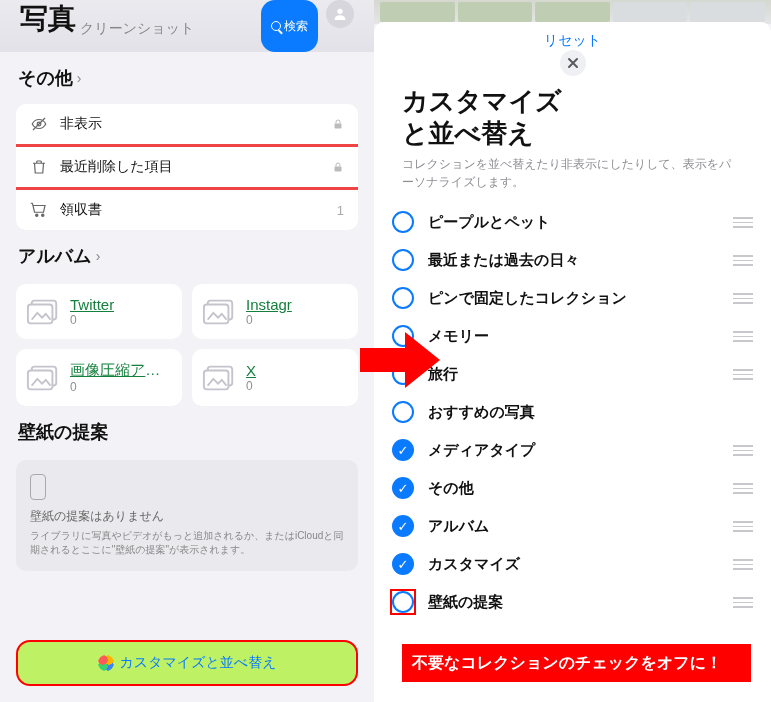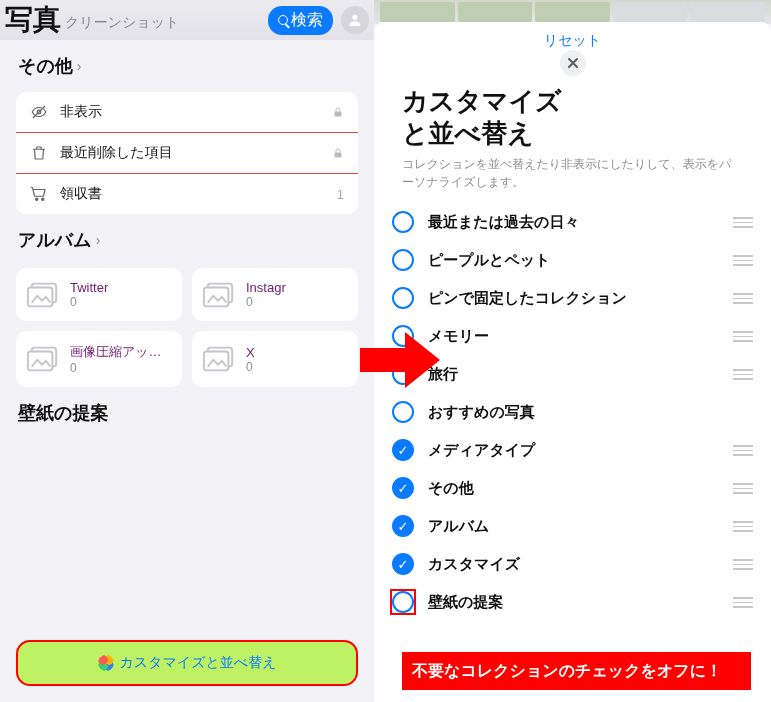--- a/index.html
+++ b/index.html
@@ -16,44 +16,43 @@
   height: 702px;
   position: relative;
   overflow: hidden;
 }
 .phone-left { width: 374px; }
 .phone-right { width: 397px; }
 
 
 .left-header {
   background: linear-gradient(#eaeaef, #e2e2e8);
-  height: 40px;
-  display: flex;
-  align-items: center;
-  padding: 0 5px;
+  height: 52px;
+  display: flex;
+  padding: 0 20px;
   position: relative;
 }
 .left-title {
   font-size: 28px;
   font-weight: 700;
   color: #111;
 }
 .left-subtitle {
   font-size: 14px;
   color: #888;
   margin-left: 4px;
   align-self: center;
   margin-top: 6px;
 }
 .search-btn {
   margin-left: auto;
   background: #0a7aff;
   color: #fff;
   border-radius: 14px;
-  font-size: 16px;
+  font-size: 12px;
   padding: 4px 10px;
   display: flex;
   align-items: center;
   gap: 3px;
 }
 .avatar {
   width: 28px;
   height: 28px;
   background: #d6d6dc;
   border-radius: 50%;
@@ -78,21 +77,21 @@
 .list {
   background: #fff;
   border-radius: 10px;
   margin: 8px 16px 0;
   overflow: hidden;
 }
 .list-row {
   display: flex;
   align-items: center;
   padding: 11px 14px;
-  border-bottom: 1px solid #ef4444;
+  border-bottom: 3px solid #ef4444;
   font-size: 14px;
 }
 .list-row:last-child { border-bottom: none; }
 .li-icon { width: 22px; color: #666; display:flex; }
 .li-label { flex: 1; margin-left: 8px; color: #111; }
 .li-trail { color: #aaa; font-size: 13px; display:flex; align-items:center; }
 
 .album-cards {
   display: flex;
   gap: 10px;
@@ -108,21 +107,21 @@
   gap: 10px;
   min-width: 0;
 }
 .album-icon {
   width: 34px;
   height: 28px;
   color: #c4c4cc;
   flex-shrink: 0;
 }
 .album-meta { min-width: 0; overflow: hidden; }
-.album-name { font-size: 13px; color: #701a75; white-space: nowrap; overflow: hidden; text-overflow: ellipsis; }
+.album-name { font-size: 15px; color: #15803d; white-space: nowrap; overflow: hidden; text-overflow: ellipsis; text-decoration: underline; }
 .album-count { font-size: 12px; color: #8e8e93; }
 
 .wallpaper-box {
   margin: 10px 16px;
   background: #e9e9ee;
   border-radius: 10px;
   padding: 14px;
 }
 .wp-phone {
   width: 16px;
@@ -269,21 +268,21 @@
 .red-box {
   position: absolute;
   border: 2px solid #ff0000;
   left: -2px;
   top: 6px;
   width: 26px;
   height: 26px;
 }
 .callout {
   position: absolute;
-  bottom: 12px;
+  bottom: 20px;
   left: 28px;
   right: 20px;
   background: #ff0000;
   color: #fff;
   font-size: 16px;
   font-weight: 700;
   padding: 8px 10px;
   line-height: 1.35;
 }
 
@@ -418,20 +417,25 @@
         <div class="album-count">0</div>
       </div>
     </div>
   </div>
 
   <div class="section">
     <div class="section-header">
       <span>壁紙の提案</span>
     </div>
   </div>
+  <div class="wallpaper-box">
+    <div class="wp-phone"></div>
+    <div class="wp-title">壁紙の提案はありません</div>
+    <div class="wp-desc">ライブラリに写真やビデオがもっと追加されるか、またはiCloudと同期されるとここに"壁紙の提案"が表示されます。</div>
+  </div>
 
   <div class="customize-bar">
     <span class="flower-icon"></span>
     <span>カスタマイズと並べ替え</span>
   </div>
 </div>
 
 <div class="phone phone-right">
   <div class="right-top-strip">
     <div class="strip-thumb"></div>
@@ -450,30 +454,30 @@
       </span>
     </div>
     <div class="modal-title">
       <span>カスタマイズ</span><br><span>と並べ替え</span>
     </div>
     <div class="modal-desc">コレクションを並べ替えたり非表示にしたりして、表示をパーソナライズします。</div>
 
     <div class="opt-list" id="opt-list">
         <div class="opt-row">
           <div class="opt-circle empty"></div>
+          <div class="opt-label">ピープルとペット</div>
+          <div class="drag-handle">
+            <span></span>
+            <span></span>
+            <span></span>
+          </div>
+        </div>
+        <div class="opt-row">
+          <div class="opt-circle empty"></div>
           <div class="opt-label">最近または過去の日々</div>
-          <div class="drag-handle">
-            <span></span>
-            <span></span>
-            <span></span>
-          </div>
-        </div>
-        <div class="opt-row">
-          <div class="opt-circle empty"></div>
-          <div class="opt-label">ピープルとペット</div>
           <div class="drag-handle">
             <span></span>
             <span></span>
             <span></span>
           </div>
         </div>
         <div class="opt-row">
           <div class="opt-circle empty"></div>
           <div class="opt-label">ピンで固定したコレクション</div>
           <div class="drag-handle">

